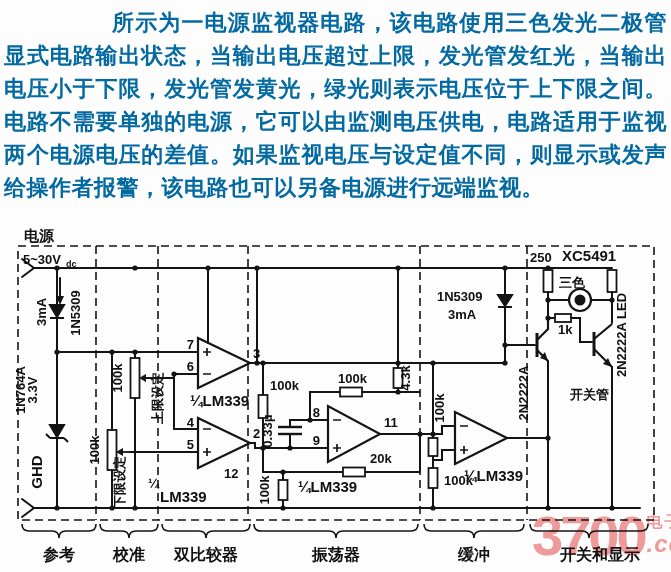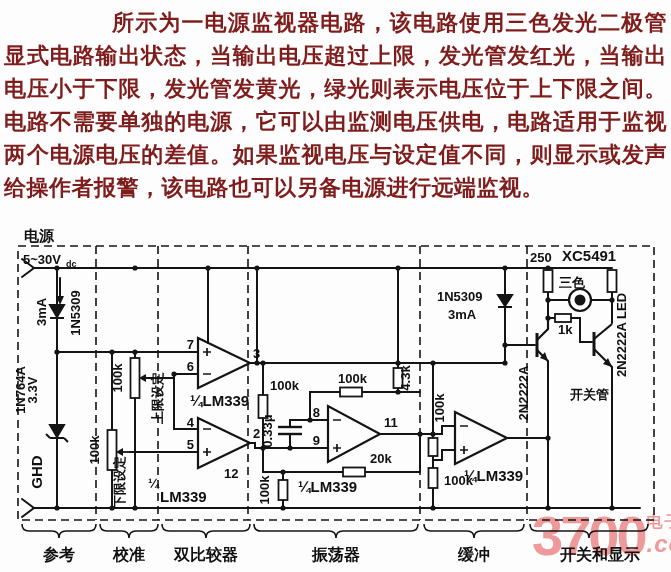--- a/index.html
+++ b/index.html
@@ -3,21 +3,21 @@
 <meta charset="utf-8">
 <style>
   html,body{margin:0;padding:0;}
   body{
     width:671px;height:572px;position:relative;overflow:hidden;
     background:#fdfdfd;
     font-family:"Liberation Sans","DejaVu Sans",sans-serif;
   }
   .intro{
     position:absolute;left:0;top:2px;width:663px;padding:4px 4px 0 4px;
-    font-size:22px;line-height:33px;font-weight:700;color:#7f1d1d;
+    font-size:22px;line-height:33px;font-weight:700;color:#0369a1;
     text-align:justify;text-indent:108px;letter-spacing:0.5px;z-index:3;
   }
   .schem{position:absolute;left:0;top:0;z-index:2;}
   .wm{
     position:absolute;left:532px;top:508px;z-index:1;color:#ef9a9a;
     display:flex;align-items:flex-start;line-height:1;
   }
   .wm .digits{font-size:56px;font-weight:800;letter-spacing:-3px;}
   .wm .col{margin-left:2px;margin-top:6px;}
   .wm .site{font-size:16px;font-weight:700;letter-spacing:2px;display:block;}

